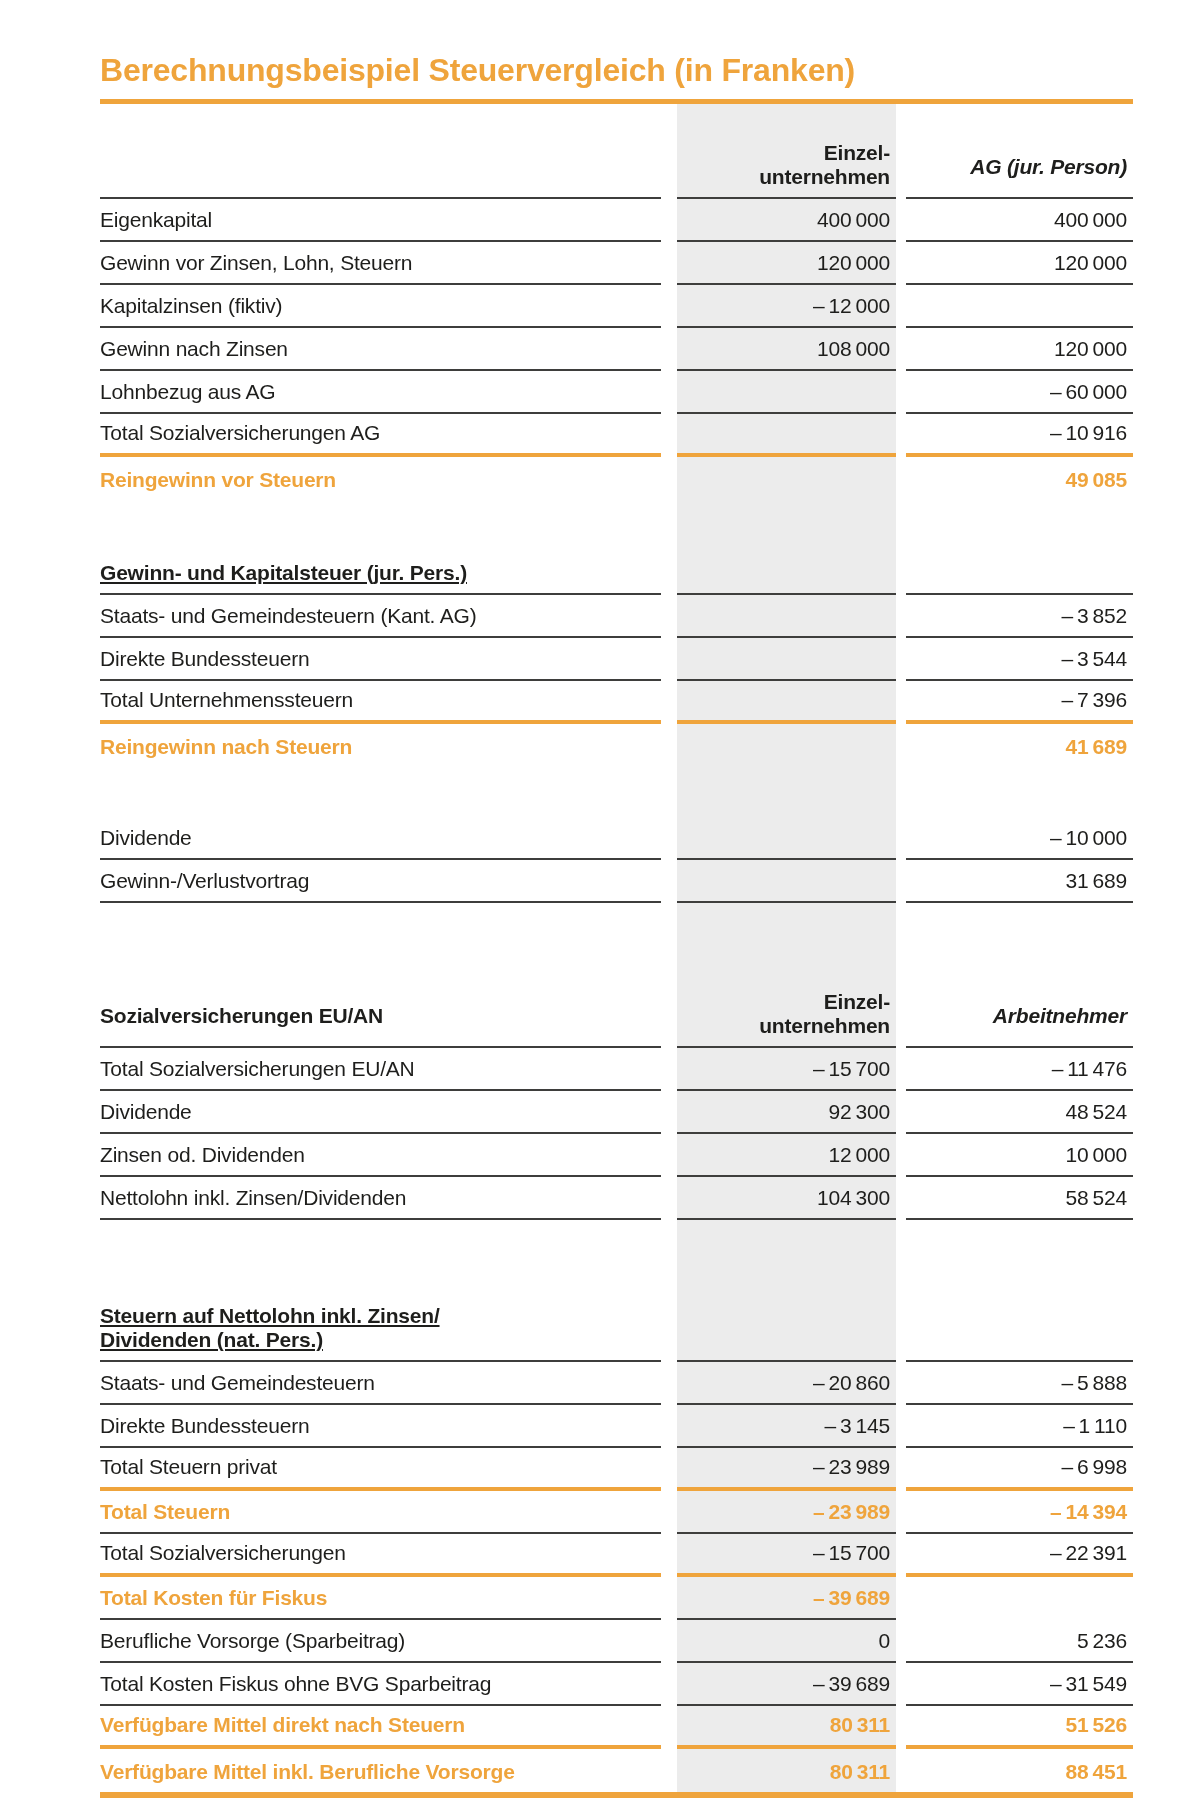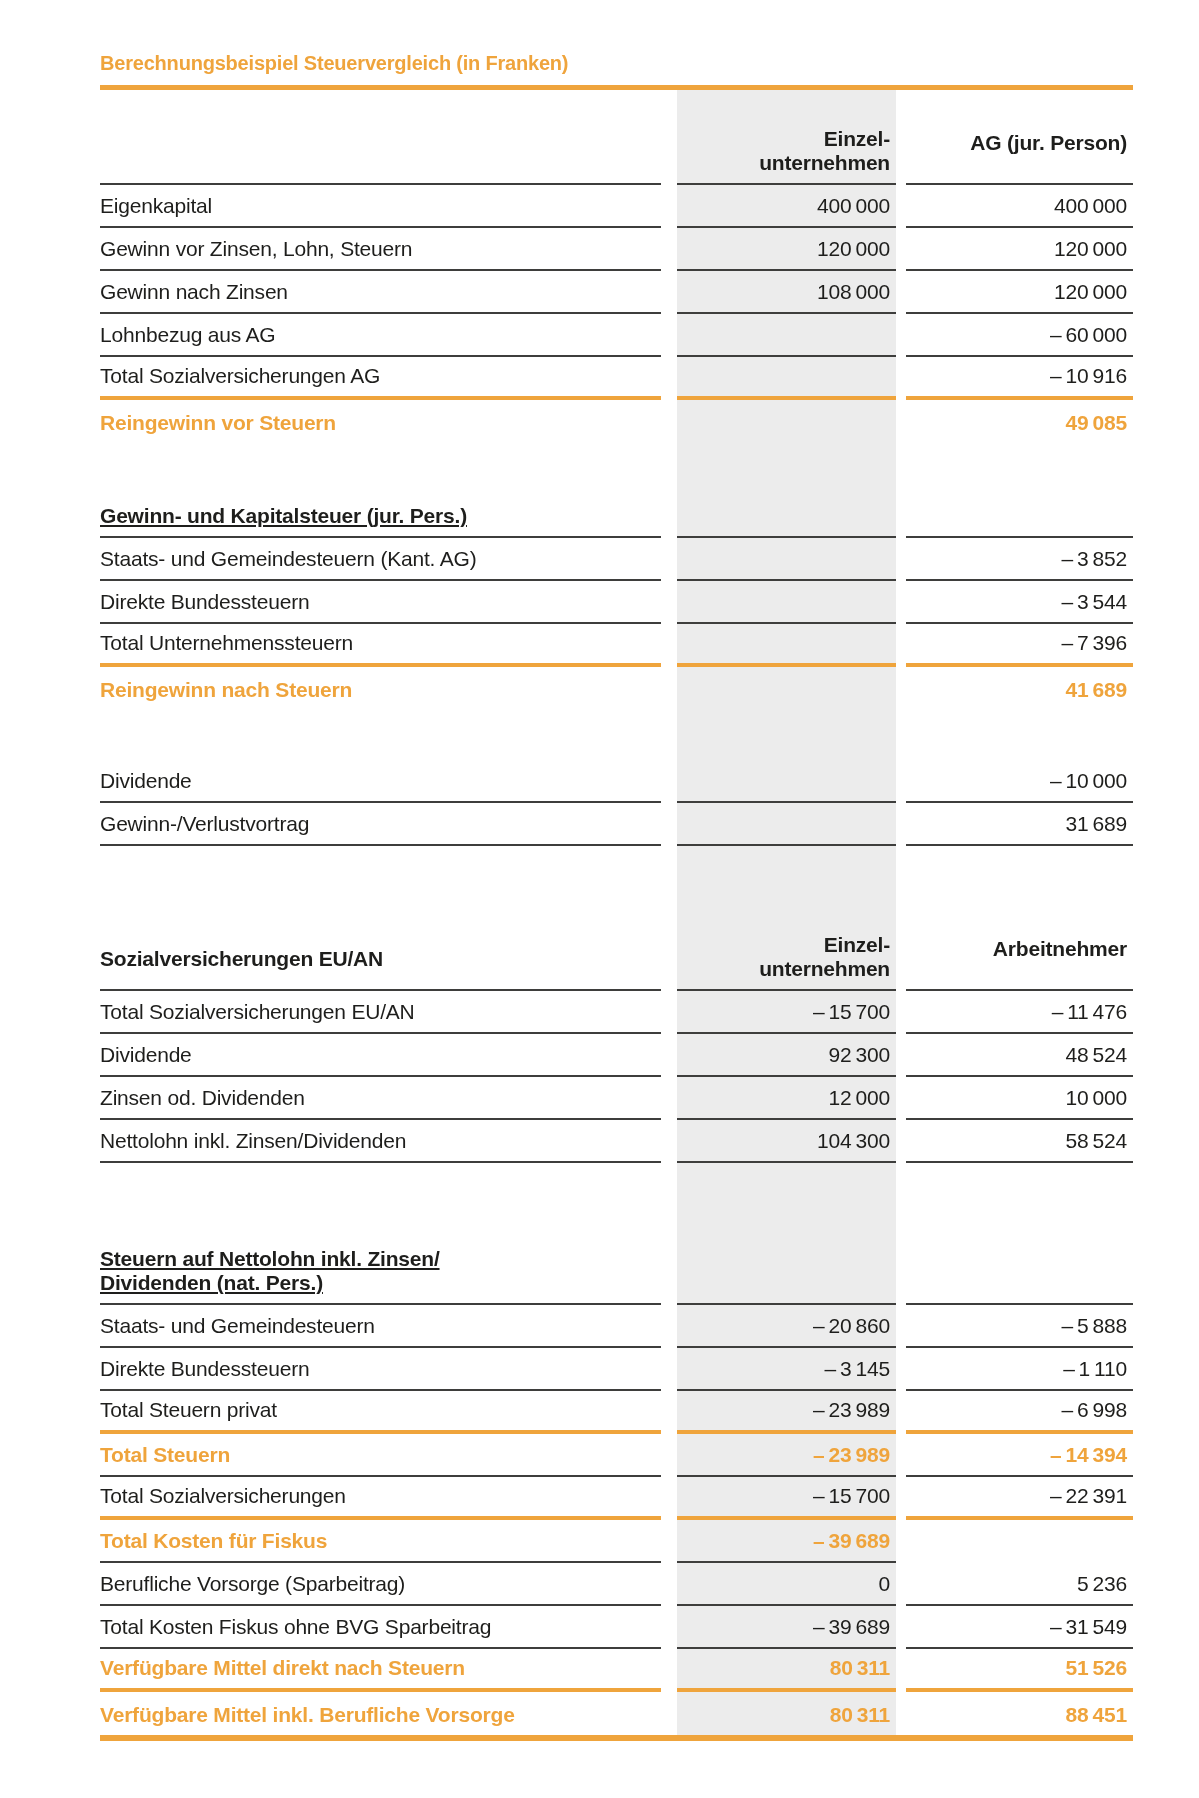--- a/index.html
+++ b/index.html
@@ -7,21 +7,21 @@
     --text:#1E1E1C;
     --rule:#3E3E3C;
     --band:#ECECEC;
   }
   *{margin:0;padding:0;box-sizing:border-box;}
   html,body{width:1199px;height:1798px;background:#ffffff;overflow:hidden;}
   body{font-family:"Liberation Sans", sans-serif;color:var(--text);letter-spacing:-0.2px;}
   .page{padding:52px 66px 0 100px;}
   .title{
     color:var(--orange);
-    font-size:20px;
+    font-size:32px;
     font-weight:700;
     margin-bottom:10px;
     white-space:nowrap;
   }
   .title-rule{
     width:1033px;height:5px;background:var(--orange);
   }
   .table{
     position:relative;
     width:1033px;
@@ -61,21 +61,21 @@
   .row.r-dark .cell.v1,
   .row.r-dark .cell.v2{border-bottom:2px solid var(--rule);}
   .row.r-orange .cell.label,
   .row.r-orange .cell.v1,
   .row.r-orange .cell.v2{border-bottom:4px solid var(--orange);}
   
   .row.s-orange .cell{color:var(--orange);font-weight:700;}
   .row.s-italic .cell{}
   .row.t-header .cell,
   .row.t-section .cell.label{font-weight:700;}
-  .row.t-header .cell.v2{padding-bottom:28px;}
+  .row.t-header .cell.v2{padding-bottom:18px;font-style:italic;}
   .row.t-header .cell.label{padding-bottom:18px;}
   .bottom-rule{
     position:relative;z-index:2;
     width:1033px;height:6px;background:var(--orange);
   }
 </style>
 </head>
 <body>
 
 <div class="page">
@@ -100,20 +100,27 @@
           <div class="cell val v2">400 000</div>
         </div>
         <div class="row t-data s-normal r-dark">
           <div class="cell label">Gewinn vor Zinsen, Lohn, Steuern</div>
           <div class="cell gapcell"></div>
           <div class="cell val v1">120 000</div>
           <div class="cell gapcell"></div>
           <div class="cell val v2">120 000</div>
         </div>
         <div class="row t-data s-normal r-dark">
+          <div class="cell label">Kapitalzinsen (fiktiv)</div>
+          <div class="cell gapcell"></div>
+          <div class="cell val v1">– 12 000</div>
+          <div class="cell gapcell"></div>
+          <div class="cell val v2"></div>
+        </div>
+        <div class="row t-data s-normal r-dark">
           <div class="cell label">Gewinn nach Zinsen</div>
           <div class="cell gapcell"></div>
           <div class="cell val v1">108 000</div>
           <div class="cell gapcell"></div>
           <div class="cell val v2">120 000</div>
         </div>
         <div class="row t-data s-normal r-dark">
           <div class="cell label">Lohnbezug aus AG</div>
           <div class="cell gapcell"></div>
           <div class="cell val v1"></div>

